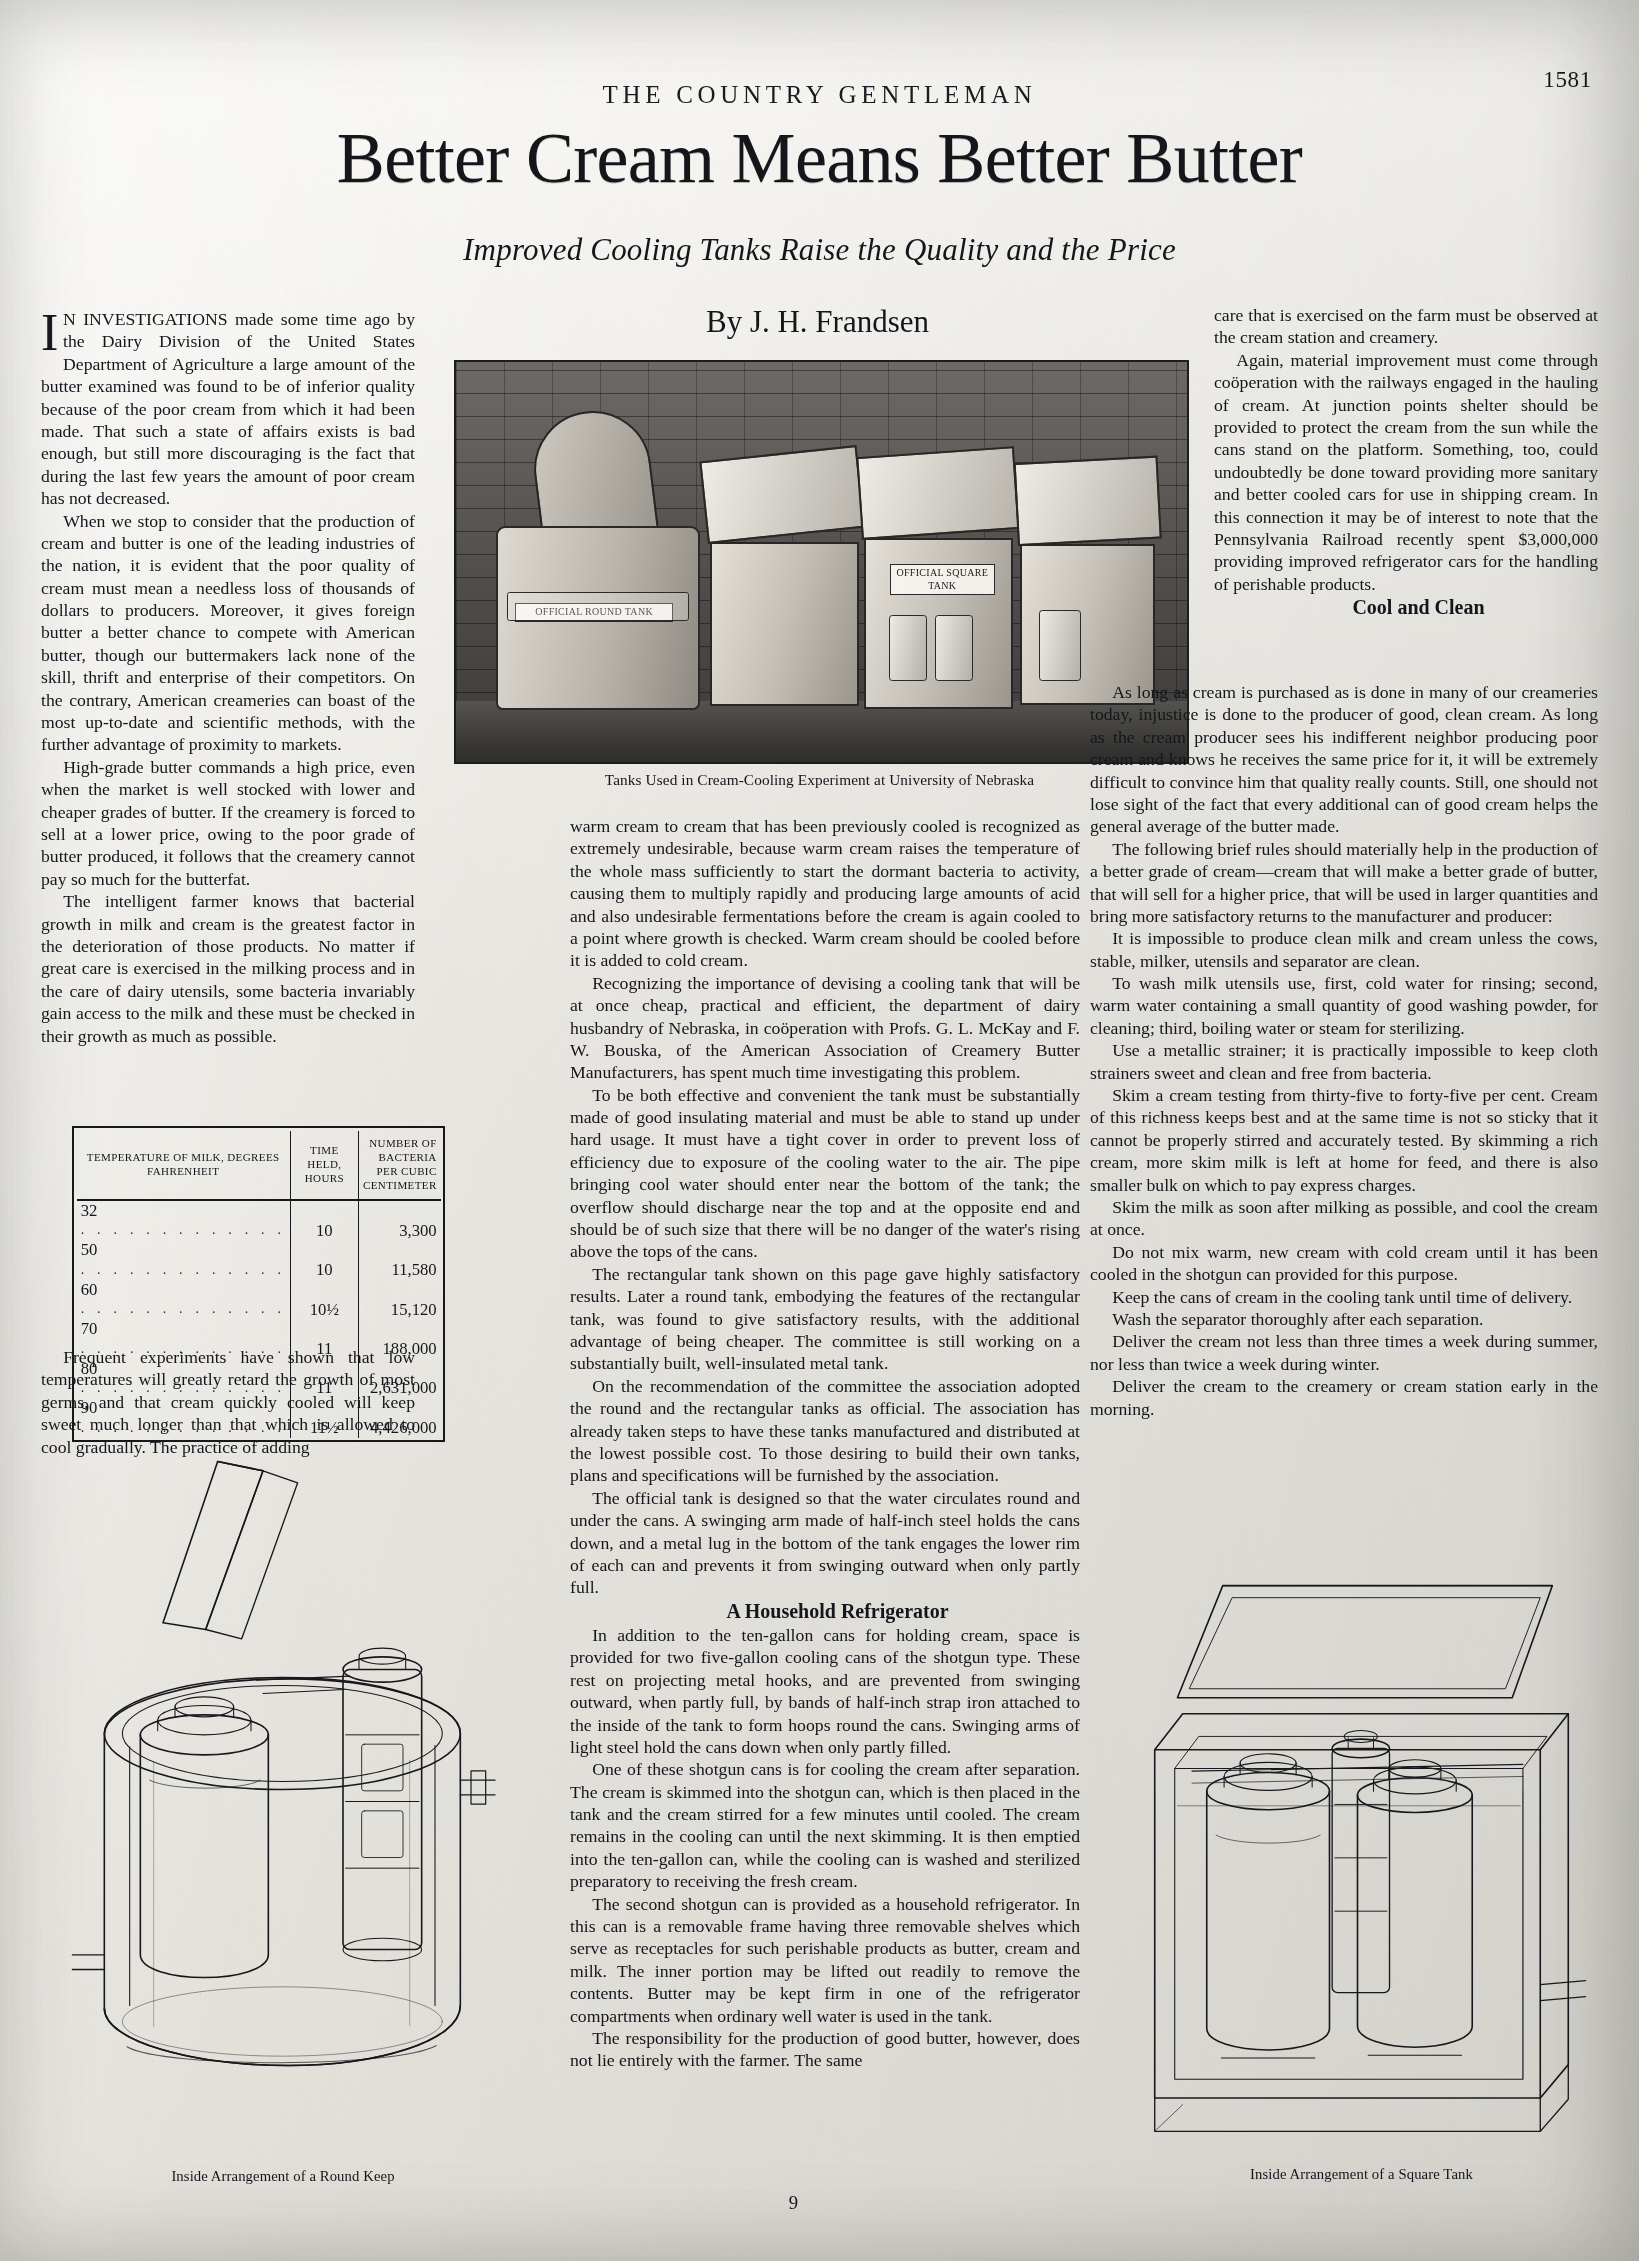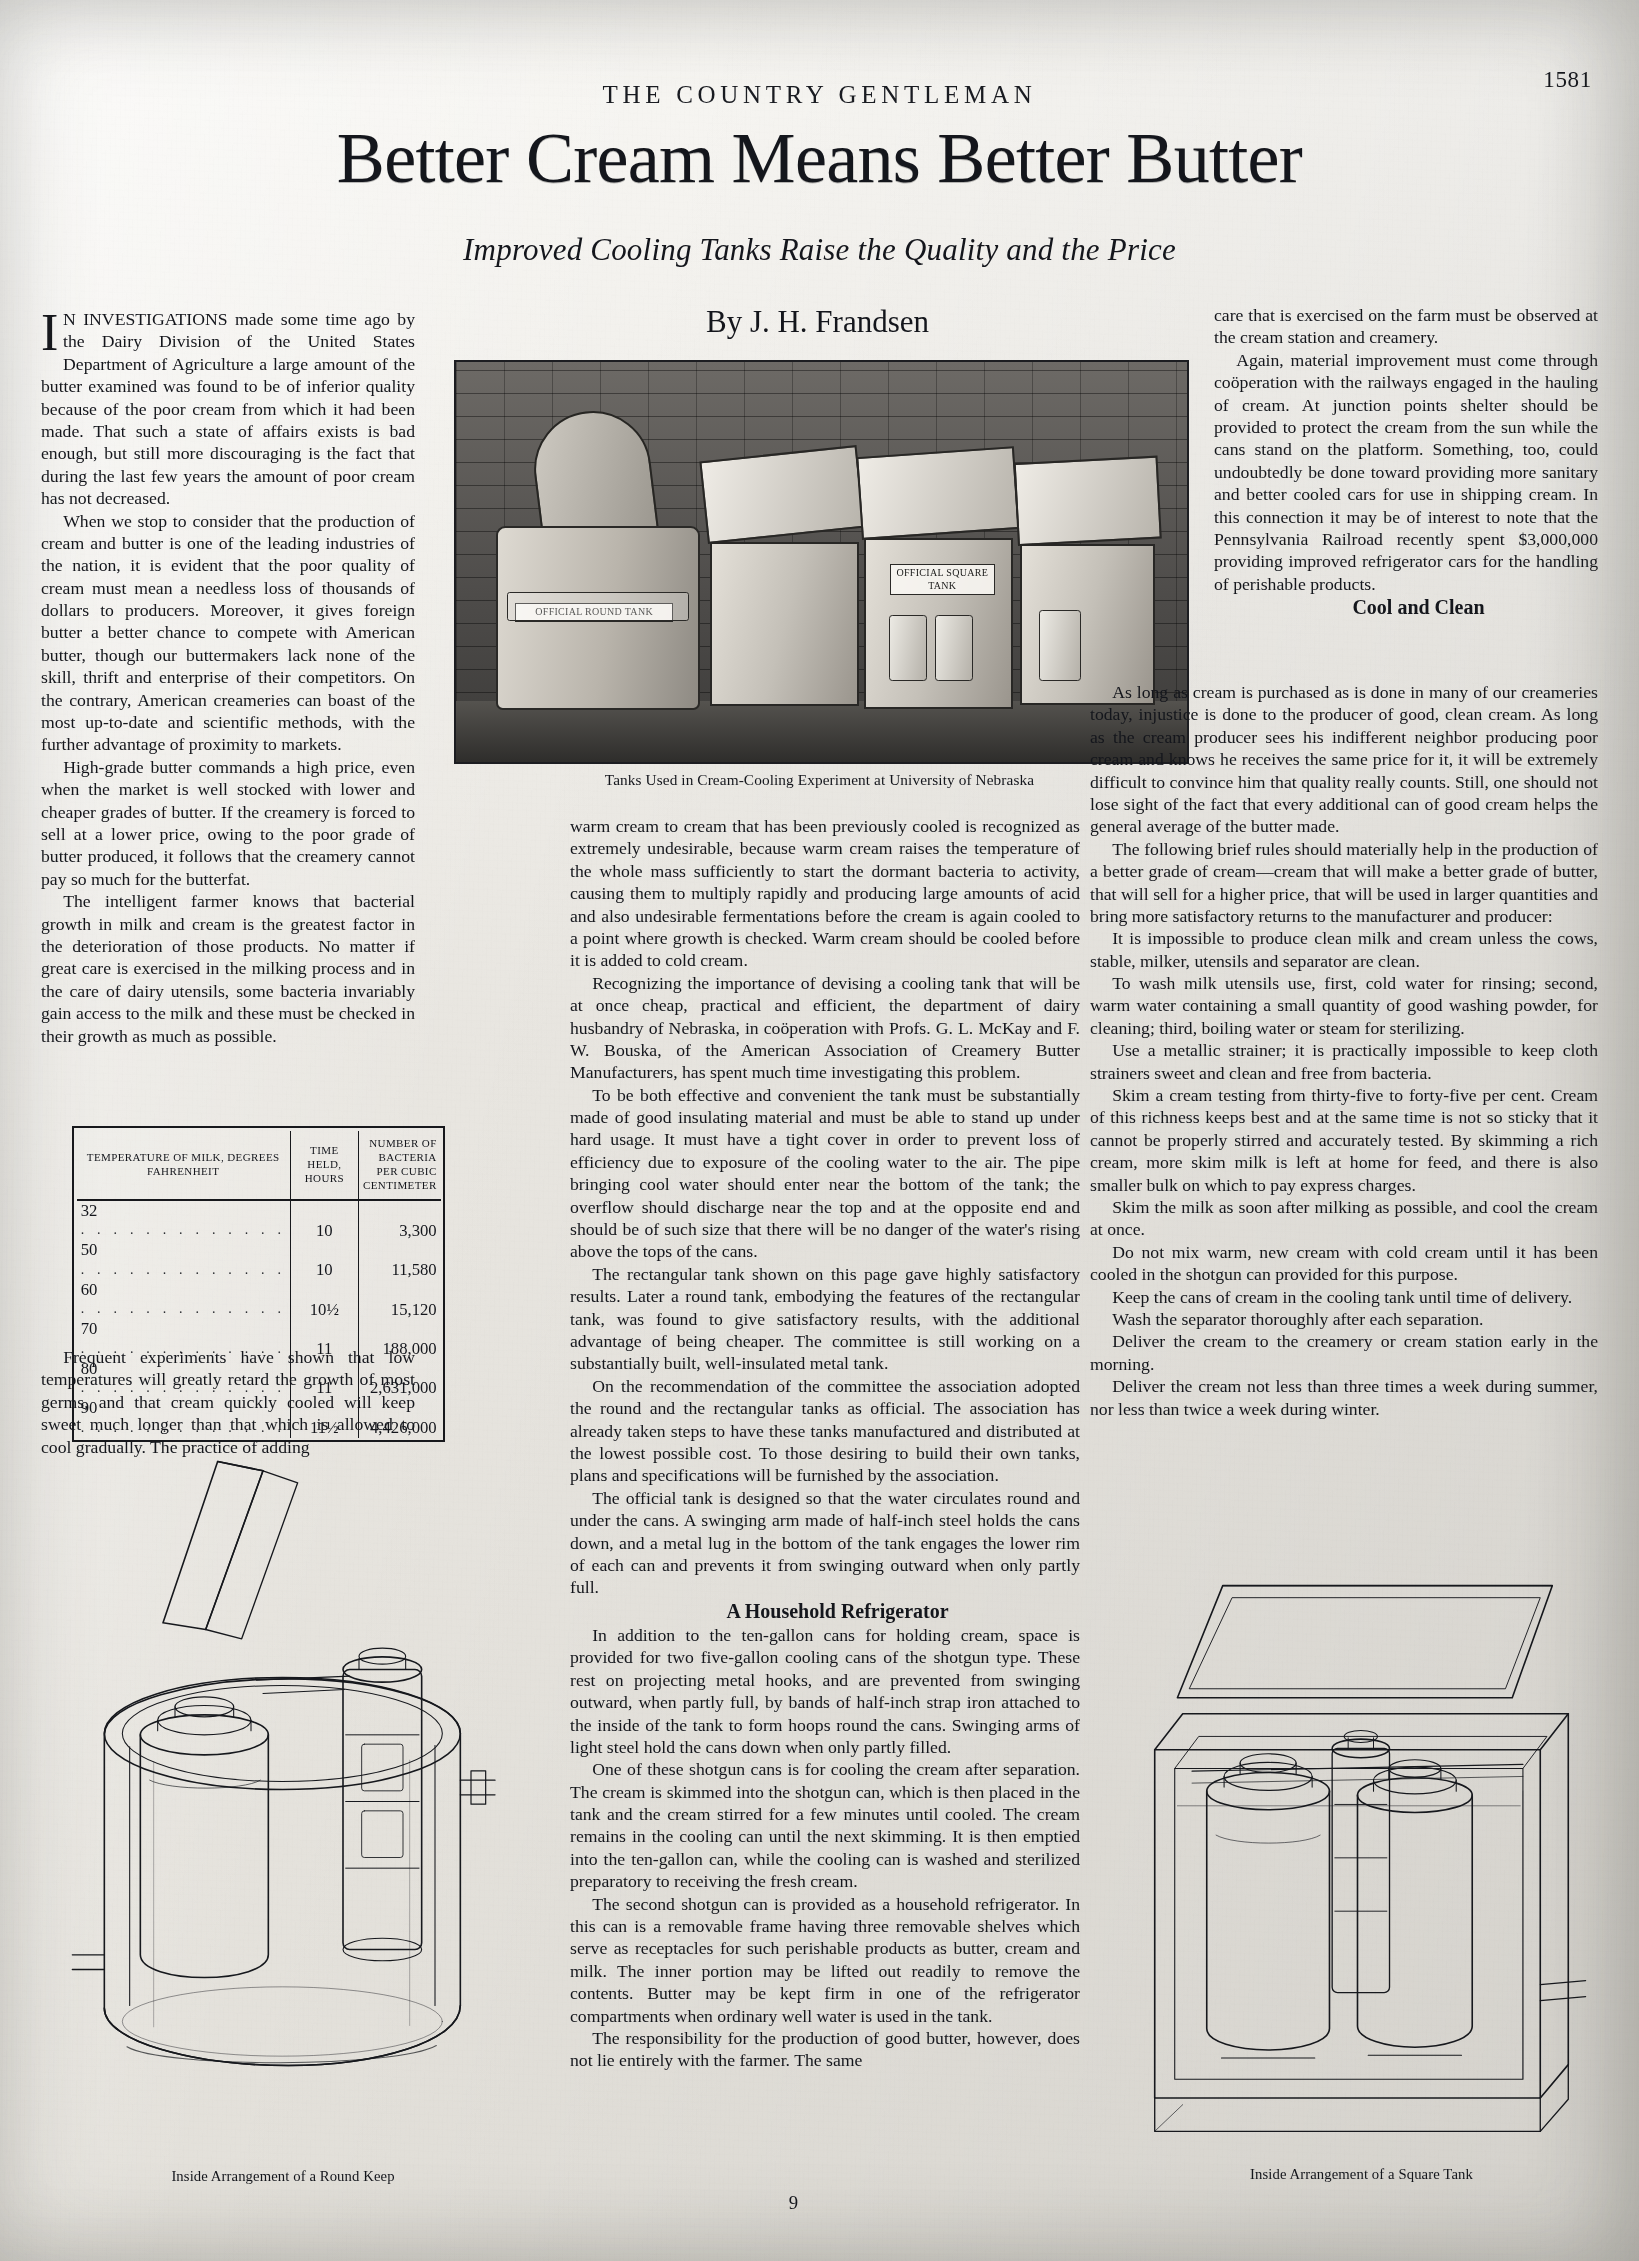--- a/index.html
+++ b/index.html
@@ -394,22 +394,22 @@
     <p>As long as cream is purchased as is done in many of our creameries today, injustice is done to the producer of good, clean cream. As long as the cream producer sees his indifferent neighbor producing poor cream and knows he receives the same price for it, it will be extremely difficult to convince him that quality really counts. Still, one should not lose sight of the fact that every additional can of good cream helps the general average of the butter made.</p>
     <p>The following brief rules should materially help in the production of a better grade of cream—cream that will make a better grade of butter, that will sell for a higher price, that will be used in larger quantities and bring more satisfactory returns to the manufacturer and producer:</p>
     <p>It is impossible to produce clean milk and cream unless the cows, stable, milker, utensils and separator are clean.</p>
     <p>To wash milk utensils use, first, cold water for rinsing; second, warm water containing a small quantity of good washing powder, for cleaning; third, boiling water or steam for sterilizing.</p>
     <p>Use a metallic strainer; it is practically impossible to keep cloth strainers sweet and clean and free from bacteria.</p>
     <p>Skim a cream testing from thirty-five to forty-five per cent. Cream of this richness keeps best and at the same time is not so sticky that it cannot be properly stirred and accurately tested. By skimming a rich cream, more skim milk is left at home for feed, and there is also smaller bulk on which to pay express charges.</p>
     <p>Skim the milk as soon after milking as possible, and cool the cream at once.</p>
     <p>Do not mix warm, new cream with cold cream until it has been cooled in the shotgun can provided for this purpose.</p>
     <p>Keep the cans of cream in the cooling tank until time of delivery.</p>
     <p>Wash the separator thoroughly after each separation.</p>
+    <p>Deliver the cream not less than three times a week during summer, nor less than twice a week during winter.</p>
     <p>Deliver the cream to the creamery or cream station early in the morning.</p>
-    <p>Deliver the cream not less than three times a week during summer, nor less than twice a week during winter.</p>
   </div>
 
   <div class="draw" id="round-tank-fig">
     <svg width="440" height="707" viewBox="0 0 660 1060" aria-hidden="true">
       <g fill="none" stroke="#16181d" stroke-width="2.4" stroke-linejoin="round" stroke-linecap="round">
 
         <path d="M150 262 L232 20 L300 34 L214 272 Z"></path>
         <path d="M214 272 L300 34 L352 52 L268 286 Z" stroke-width="2"></path>
         <path d="M232 20 L300 34"></path>
 

